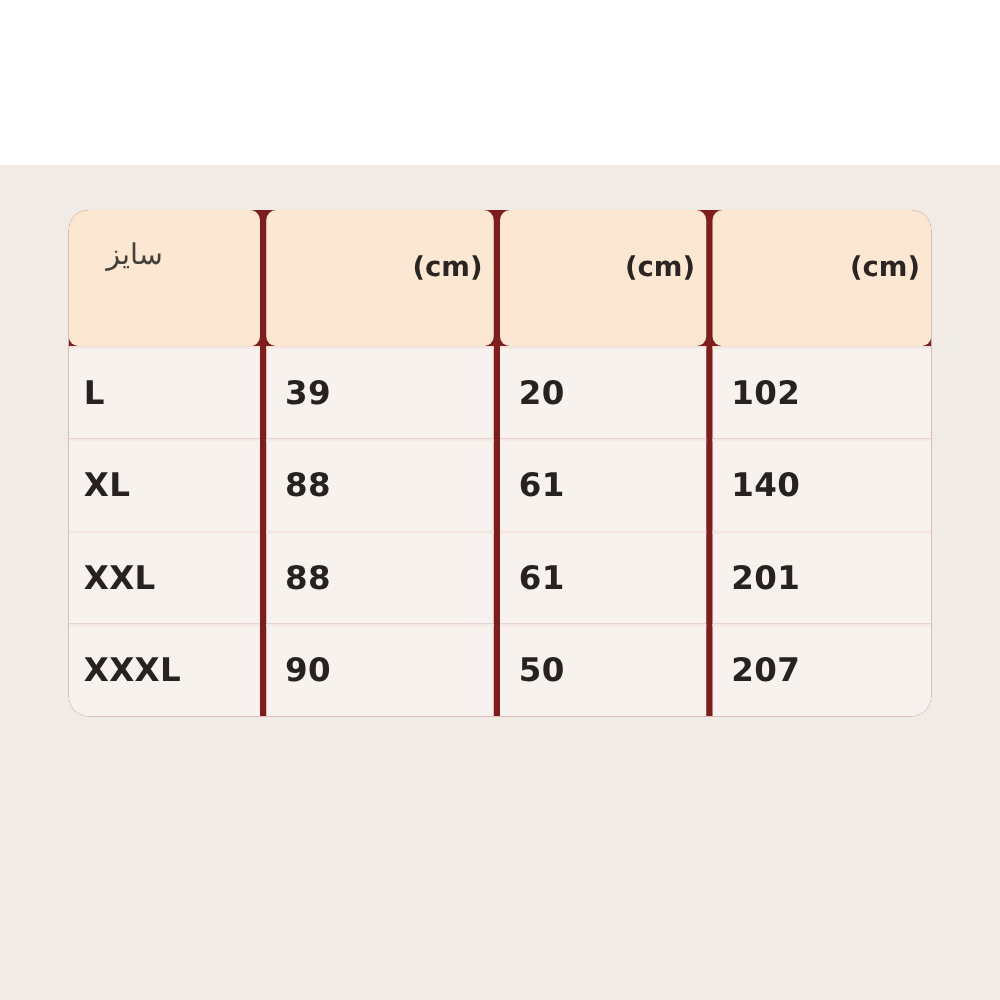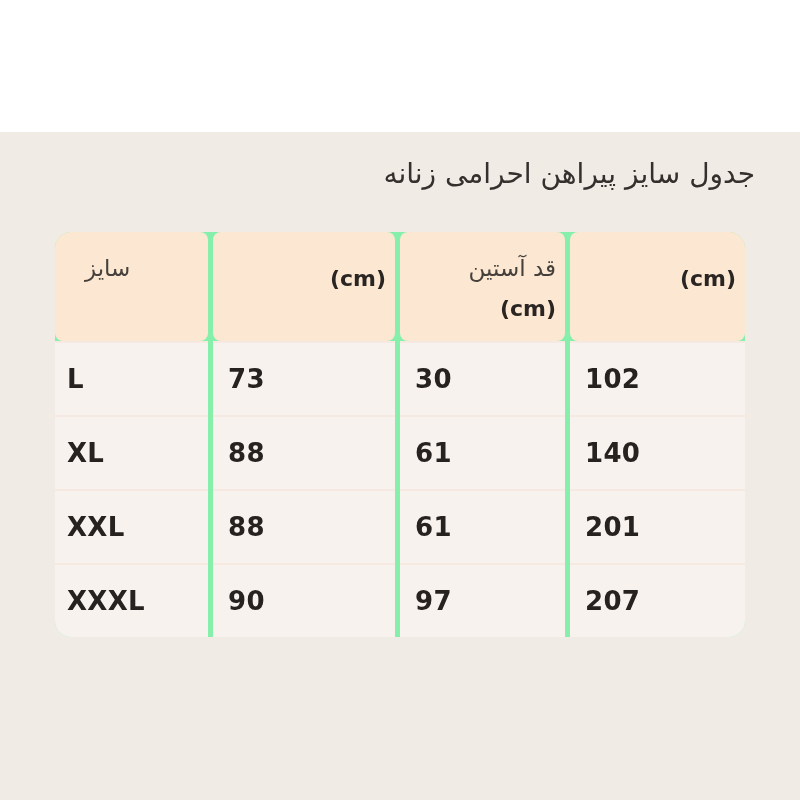--- a/index.html
+++ b/index.html
@@ -24,21 +24,21 @@
     line-height: 44px;
     text-align: right;
     font-size: 28px;
     color: #34302d;
     letter-spacing: 0.2px;
   }
   .size-table {
     box-sizing: border-box;
     width: 690px;
     margin: 36px auto 0 auto;
-    background: #86efac;
+    background: #7f1d1d;
     border-radius: 16px;
     overflow: hidden;
     display: grid;
     grid-template-columns: 153px 182px 165px 175px;
     grid-template-rows: 109px repeat(4, 74px);
     column-gap: 5px;
   }
   .trow { display: contents; }
   .cell {
     box-sizing: border-box;
@@ -75,62 +75,60 @@
     letter-spacing: 0.3px;
   }
   .body-cell.first { padding-left: 12px; }
 </style>
 </head>
 <body>
 
 <div class="canvas">
   <div class="top-band"></div>
 
-  <div class="title" dir="rtl">جدول سایز پیراهن احرامی زنانه</div>
 
   <div class="size-table">
 
     <div class="trow">
       <div class="cell head align-left">
         <div class="hl">سایز</div>
       </div>
       <div class="cell head align-right">
         <div class="hu">(cm)</div>
       </div>
       <div class="cell head align-right">
-        <div class="hl">قد آستین</div>
         <div class="hu">(cm)</div>
       </div>
       <div class="cell head align-right">
         <div class="hu">(cm)</div>
       </div>
     </div>
 
     <div class="trow">
       <div class="cell body-cell first">L</div>
-      <div class="cell body-cell">73</div>
-      <div class="cell body-cell">30</div>
+      <div class="cell body-cell">39</div>
+      <div class="cell body-cell">20</div>
       <div class="cell body-cell">102</div>
     </div>
 
     <div class="trow">
       <div class="cell body-cell first">XL</div>
       <div class="cell body-cell">88</div>
       <div class="cell body-cell">61</div>
       <div class="cell body-cell">140</div>
     </div>
 
     <div class="trow">
       <div class="cell body-cell first">XXL</div>
       <div class="cell body-cell">88</div>
       <div class="cell body-cell">61</div>
       <div class="cell body-cell">201</div>
     </div>
 
     <div class="trow">
       <div class="cell body-cell first">XXXL</div>
       <div class="cell body-cell">90</div>
-      <div class="cell body-cell">97</div>
+      <div class="cell body-cell">50</div>
       <div class="cell body-cell">207</div>
     </div>
 
   </div>
 </div>
 
 </body></html>

